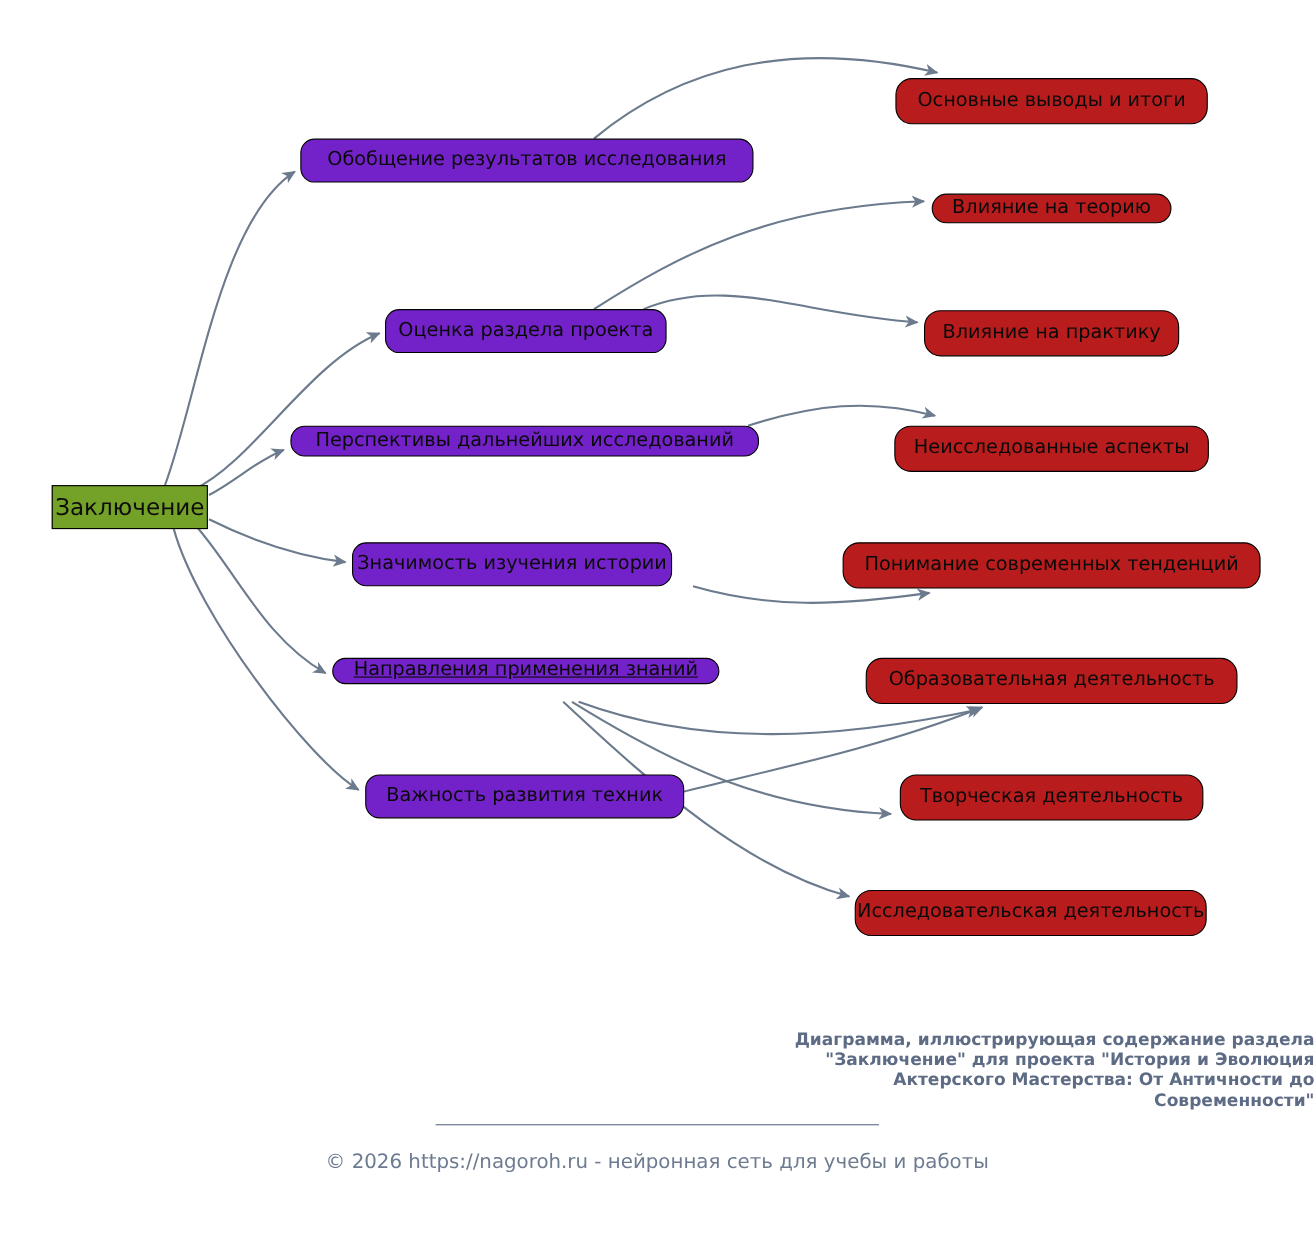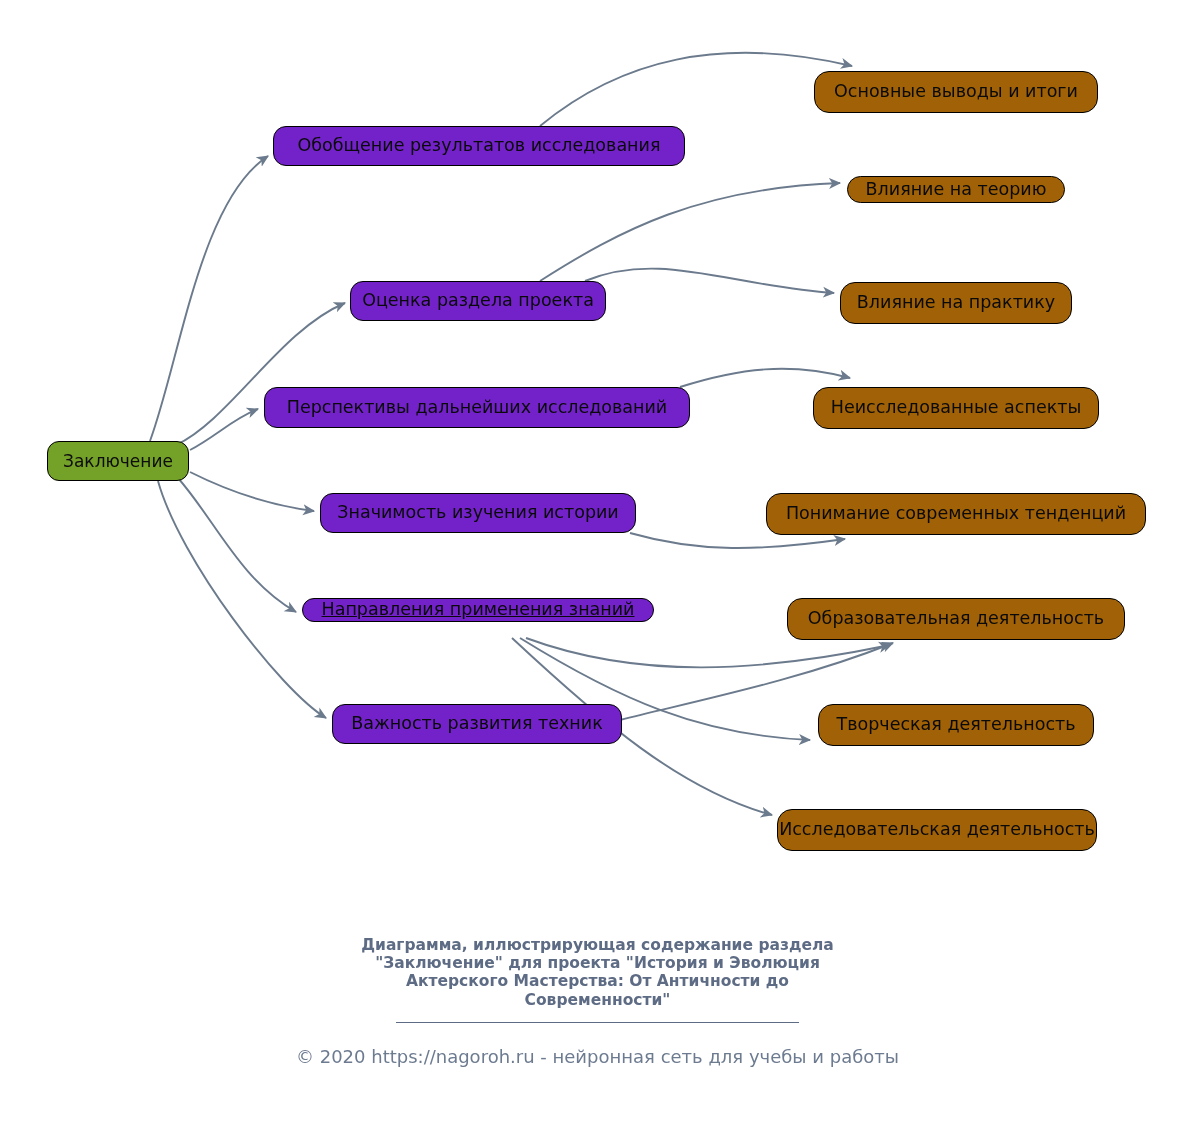--- a/index.html
+++ b/index.html
@@ -34,44 +34,44 @@
     box-sizing: border-box;
     display: flex;
     align-items: center;
     justify-content: center;
     white-space: nowrap;
     line-height: 1;
   }
   .node-root {
     background: #74a127;
     border: 1.6px solid #000000;
-    border-radius: 12px;
+    border-radius: 0;
     color: #0d0d0d;
-    font-size: 17px;
+    font-size: 21px;
   }
   .node-branch {
     background: #7322c9;
     border: 1.6px solid #000000;
     border-radius: 13px;
     color: #0a0a0a;
     font-size: 17.5px;
   }
   .node-leaf {
-    background: #a16207;
+    background: #b91c1c;
     border: 1.7px solid #000000;
     border-radius: 15px;
     color: #0a0a0a;
     font-size: 17.5px;
   }
   .caption {
     position: absolute;
     left: 0;
     top: 936px;
     width: 1195px;
-    text-align: center;
+    text-align: right;
     color: #5d6b84;
     font-size: 15.5px;
     font-weight: bold;
     line-height: 18.2px;
     font-family: "DejaVu Sans", sans-serif;
   }
   .caption-line {
     display: block;
   }
   .divider {
@@ -133,24 +133,24 @@
   <div class="node node-root" style="left:47px; top:441px; width:142px; height:40px;">
     <span>Заключение</span>
   </div>
 
   <div class="node node-branch" style="left:273px; top:126px; width:412px; height:40px;">
     <span>Обобщение результатов исследования</span>
   </div>
   <div class="node node-branch" style="left:350px; top:281px; width:256px; height:40px;">
     <span>Оценка раздела проекта</span>
   </div>
-  <div class="node node-branch" style="left:264px; top:387px; width:426px; height:41px;">
+  <div class="node node-branch" style="left:264px; top:387px; width:426px; height:28px;">
     <span>Перспективы дальнейших исследований</span>
   </div>
-  <div class="node node-branch" style="left:320px; top:493px; width:316px; height:40px;">
+  <div class="node node-branch" style="left:320px; top:493px; width:291px; height:40px;">
     <span>Значимость изучения истории</span>
   </div>
   <div class="node node-branch" style="left:302px; top:598px; width:352px; height:24px;text-decoration:underline;">
     <span>Направления применения знаний</span>
   </div>
   <div class="node node-branch" style="left:332px; top:704px; width:290px; height:40px;">
     <span>Важность развития техник</span>
   </div>
 
   <div class="node node-leaf" style="left:814px; top:71px; width:284px; height:42px;">
@@ -180,15 +180,15 @@
 
   <div class="caption">
     <span class="caption-line">Диаграмма, иллюстрирующая содержание раздела</span>
     <span class="caption-line">"Заключение" для проекта "История и Эволюция</span>
     <span class="caption-line">Актерского Мастерства: От Античности до</span>
     <span class="caption-line">Современности"</span>
   </div>
 
   <div class="divider"></div>
 
-  <div class="footer">© 2020 https://nagoroh.ru - нейронная сеть для учебы и работы</div>
+  <div class="footer">© 2026 https://nagoroh.ru - нейронная сеть для учебы и работы</div>
 
 </div>
 
 </body></html>

